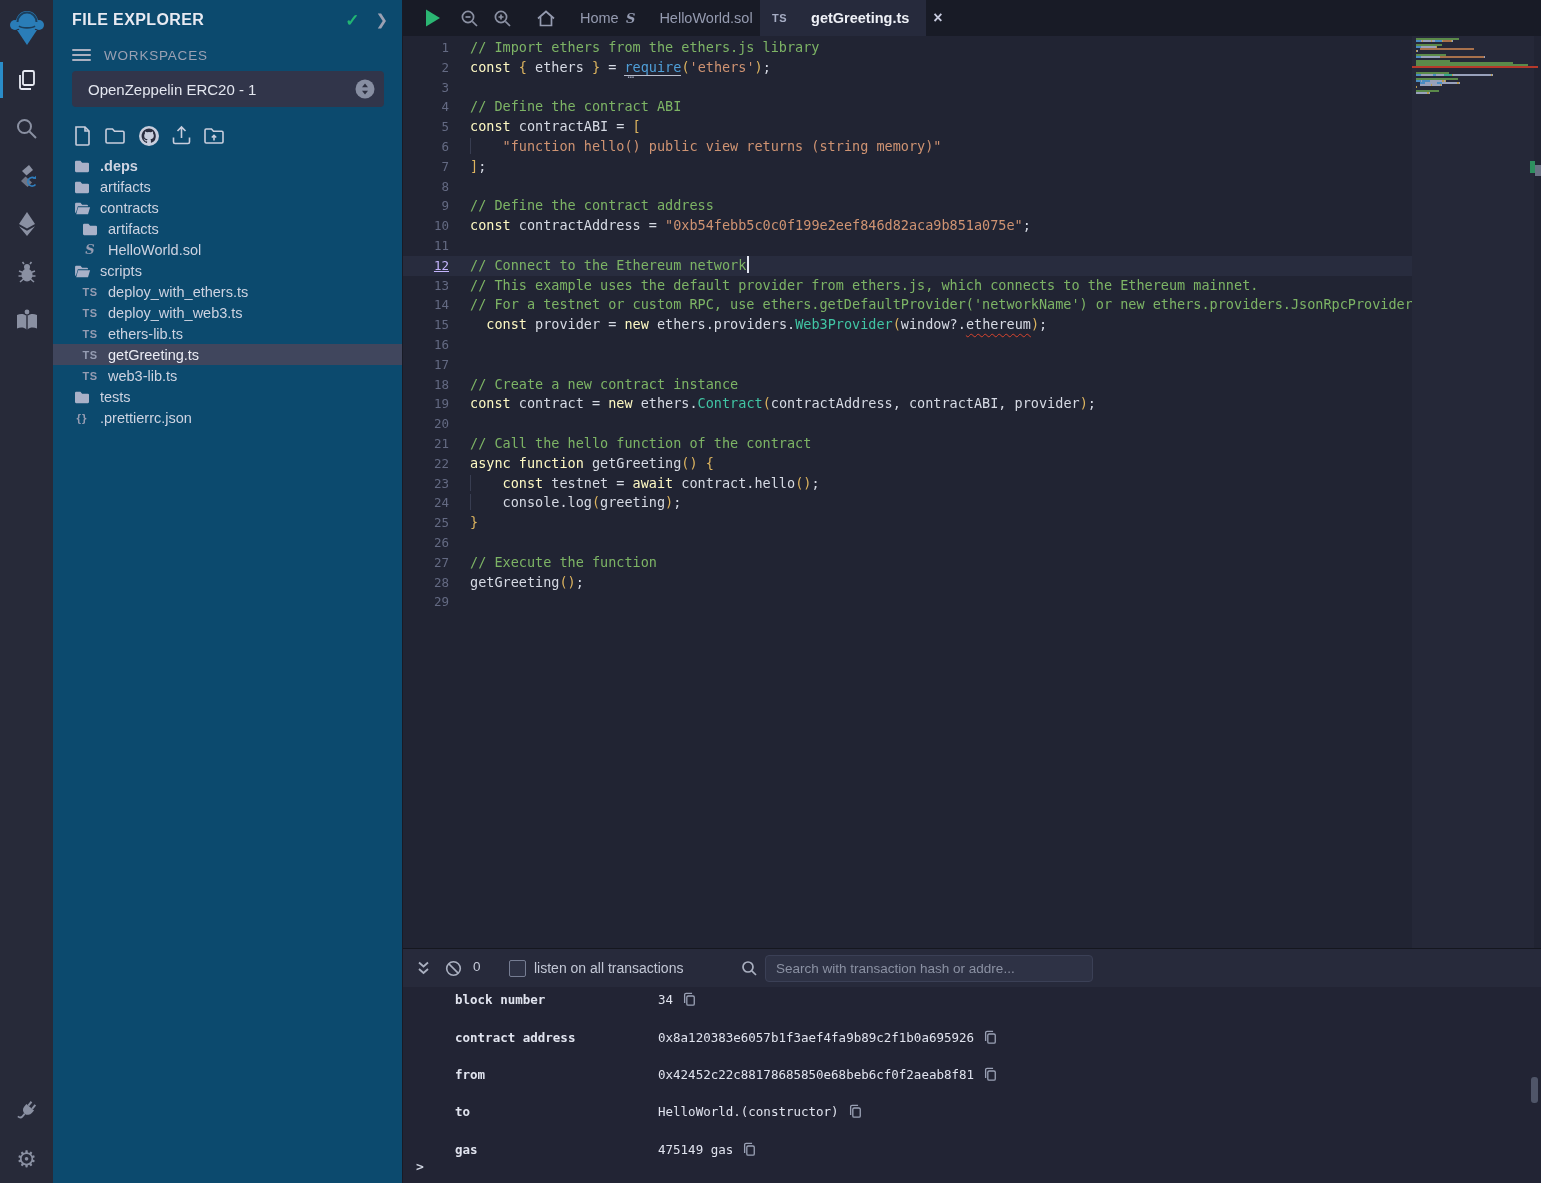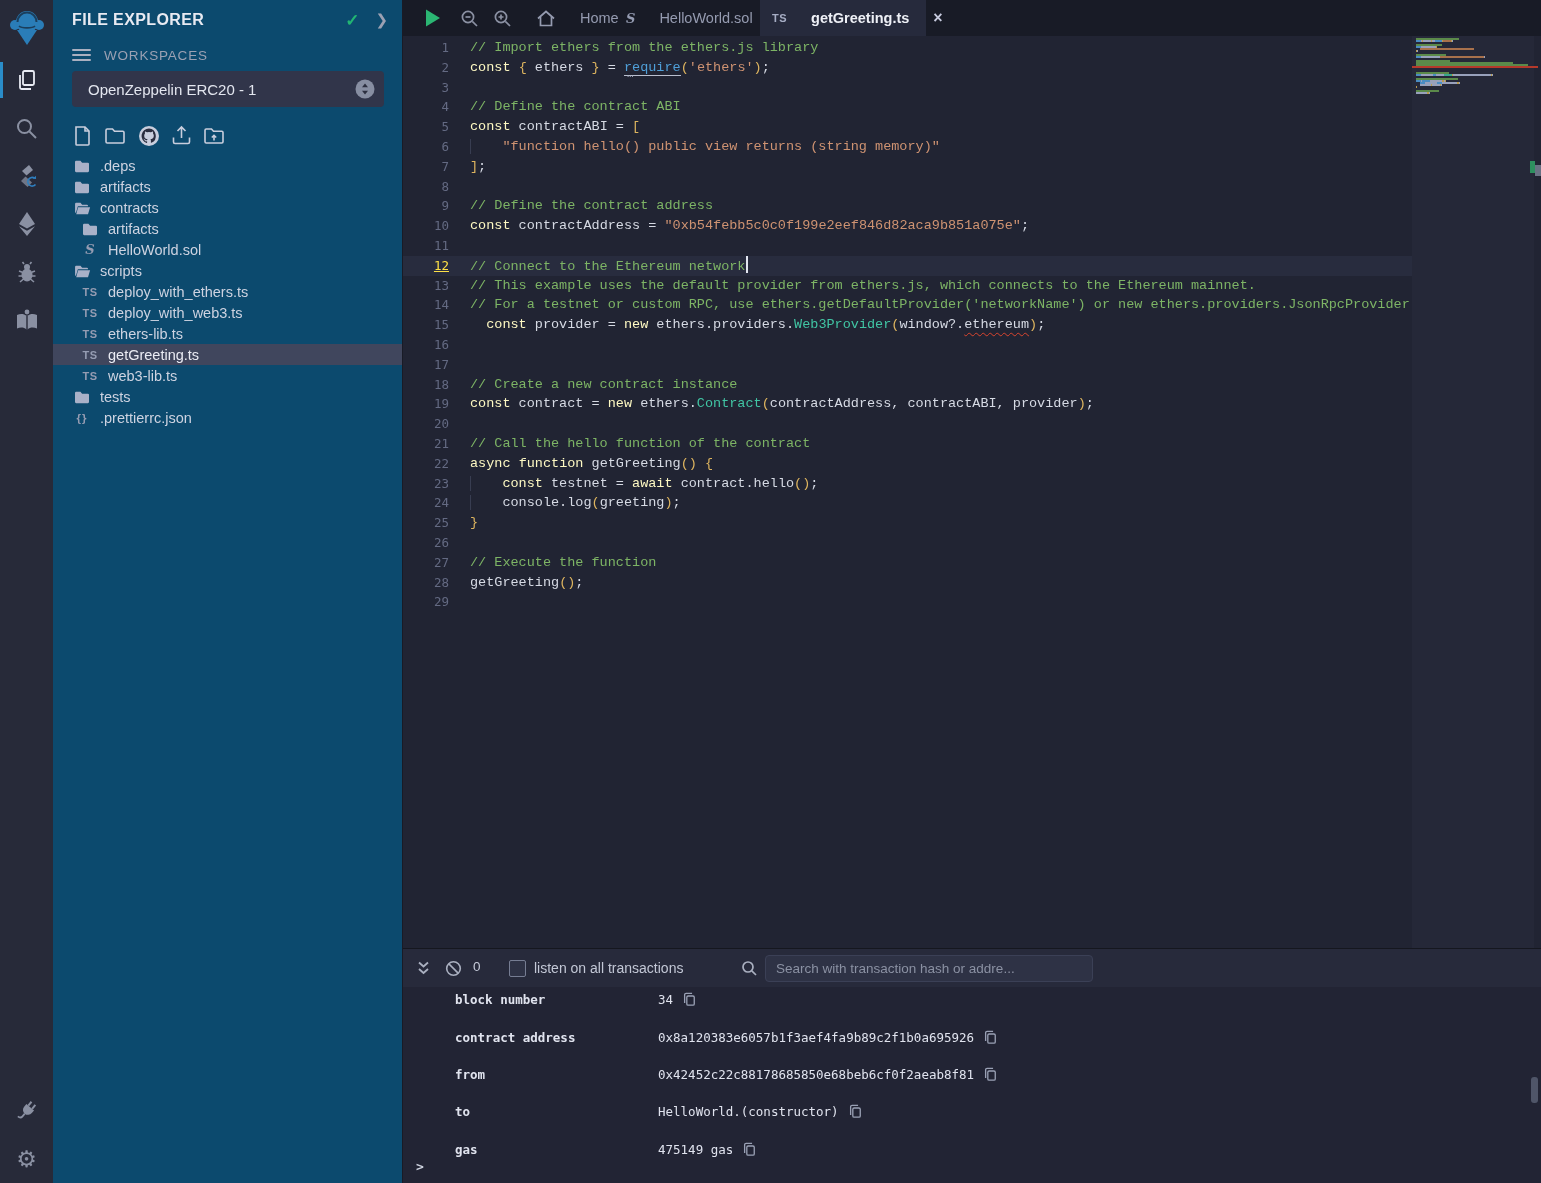--- a/index.html
+++ b/index.html
@@ -46,22 +46,22 @@
   .ed-btn{position:absolute;top:7px;width:22px;height:22px;display:flex;align-items:center;justify-content:center;cursor:pointer;}
   .tab{position:absolute;top:0;height:36px;display:flex;align-items:center;gap:24px;font-size:14.5px;color:#959bb0;cursor:pointer;white-space:nowrap;}
   .tab.active{background:#262a3c;color:#eef0f6;font-weight:700;box-sizing:border-box;padding:0 12px;}
   .tab .close{margin-left:auto;font-size:16px;color:#c9cde0;cursor:pointer;line-height:1;}
 
   .code-pane{position:absolute;left:0;top:36px;width:100%;height:912px;background:#212433;overflow:hidden;}
   .code-lines{position:absolute;left:0;top:2px;width:1009px;}
   .line{height:19.8px;line-height:19.8px;display:flex;white-space:pre;font-family:"DejaVu Sans Mono",monospace;font-size:13.5px;}
   .line.cur{background:#282c3e;}
   .ln{flex:none;width:46px;text-align:right;color:#646a83;font-size:12.5px;}
-  .lt{padding-left:21px;color:#d6dae4;font-family:Liberation Mono, monospace;}
-  .line.cur .ln{color:#fde047;text-decoration:underline;}
+  .lt{padding-left:21px;color:#d6dae4;}
+  .line.cur .ln{color:#c4b5fd;text-decoration:underline;}
   .tk-cm{color:#7db465;}
   .tk-kw{color:#fef9c3;}
   .tk-st{color:#cf9372;}
   .tk-br{color:#ddb45f;}
   .tk-ty{color:#41c5a4;}
   .tk-pl{color:#d6dae4;}
   .tk-sq{color:#d6dae4;text-decoration:underline wavy #d9442e 1px;text-underline-offset:3.5px;}
   .tk-rq{color:#4f9fd8;border-bottom:1px solid #b9bfcf;position:relative;}
   .tk-rq::after{content:"\2026";position:absolute;left:3px;bottom:-10px;font-size:11px;color:#9aa1b5;}
   .tk-in{box-shadow:inset 1px 0 0 #383d51;}
@@ -243,21 +243,21 @@
         <span class="tool">
           <span class="icn">
             <svg width="23" height="22" viewBox="0 0 23 20" fill="none" stroke="#c9cedd" stroke-width="1.6">
               <path d="M2 4.2A1.2 1.2 0 0 1 3.2 3h5.3l2 2.3h8.3A1.2 1.2 0 0 1 20 6.5v9.3a1.2 1.2 0 0 1-1.2 1.2H3.2A1.2 1.2 0 0 1 2 15.8z"></path>
               <path d="M11 14.5V9.5M8.8 11.5 11 9.3l2.2 2.2"></path>
             </svg>
           </span>
         </span>
       </div>
     <div class="tree" id="tree">
-        <div class="tree-row" style="padding-left: 20px;">
+        <div class="tree-row" style="padding-left: 20px; font-weight: bold;">
           <span class="tree-icon icn">
             <svg width="16" height="14" viewBox="0 0 18 16">
               <path d="M1 3.3A1.3 1.3 0 0 1 2.3 2h4.9l1.9 2.2h6.6A1.3 1.3 0 0 1 17 5.5v8.2a1.3 1.3 0 0 1-1.3 1.3H2.3A1.3 1.3 0 0 1 1 13.7z" fill="#a9b1c8"></path>
             </svg>
           </span>
           <span class="tree-label">.deps</span>
         </div>
         <div class="tree-row" style="padding-left: 20px;">
           <span class="tree-icon icn">
             <svg width="16" height="14" viewBox="0 0 18 16">

